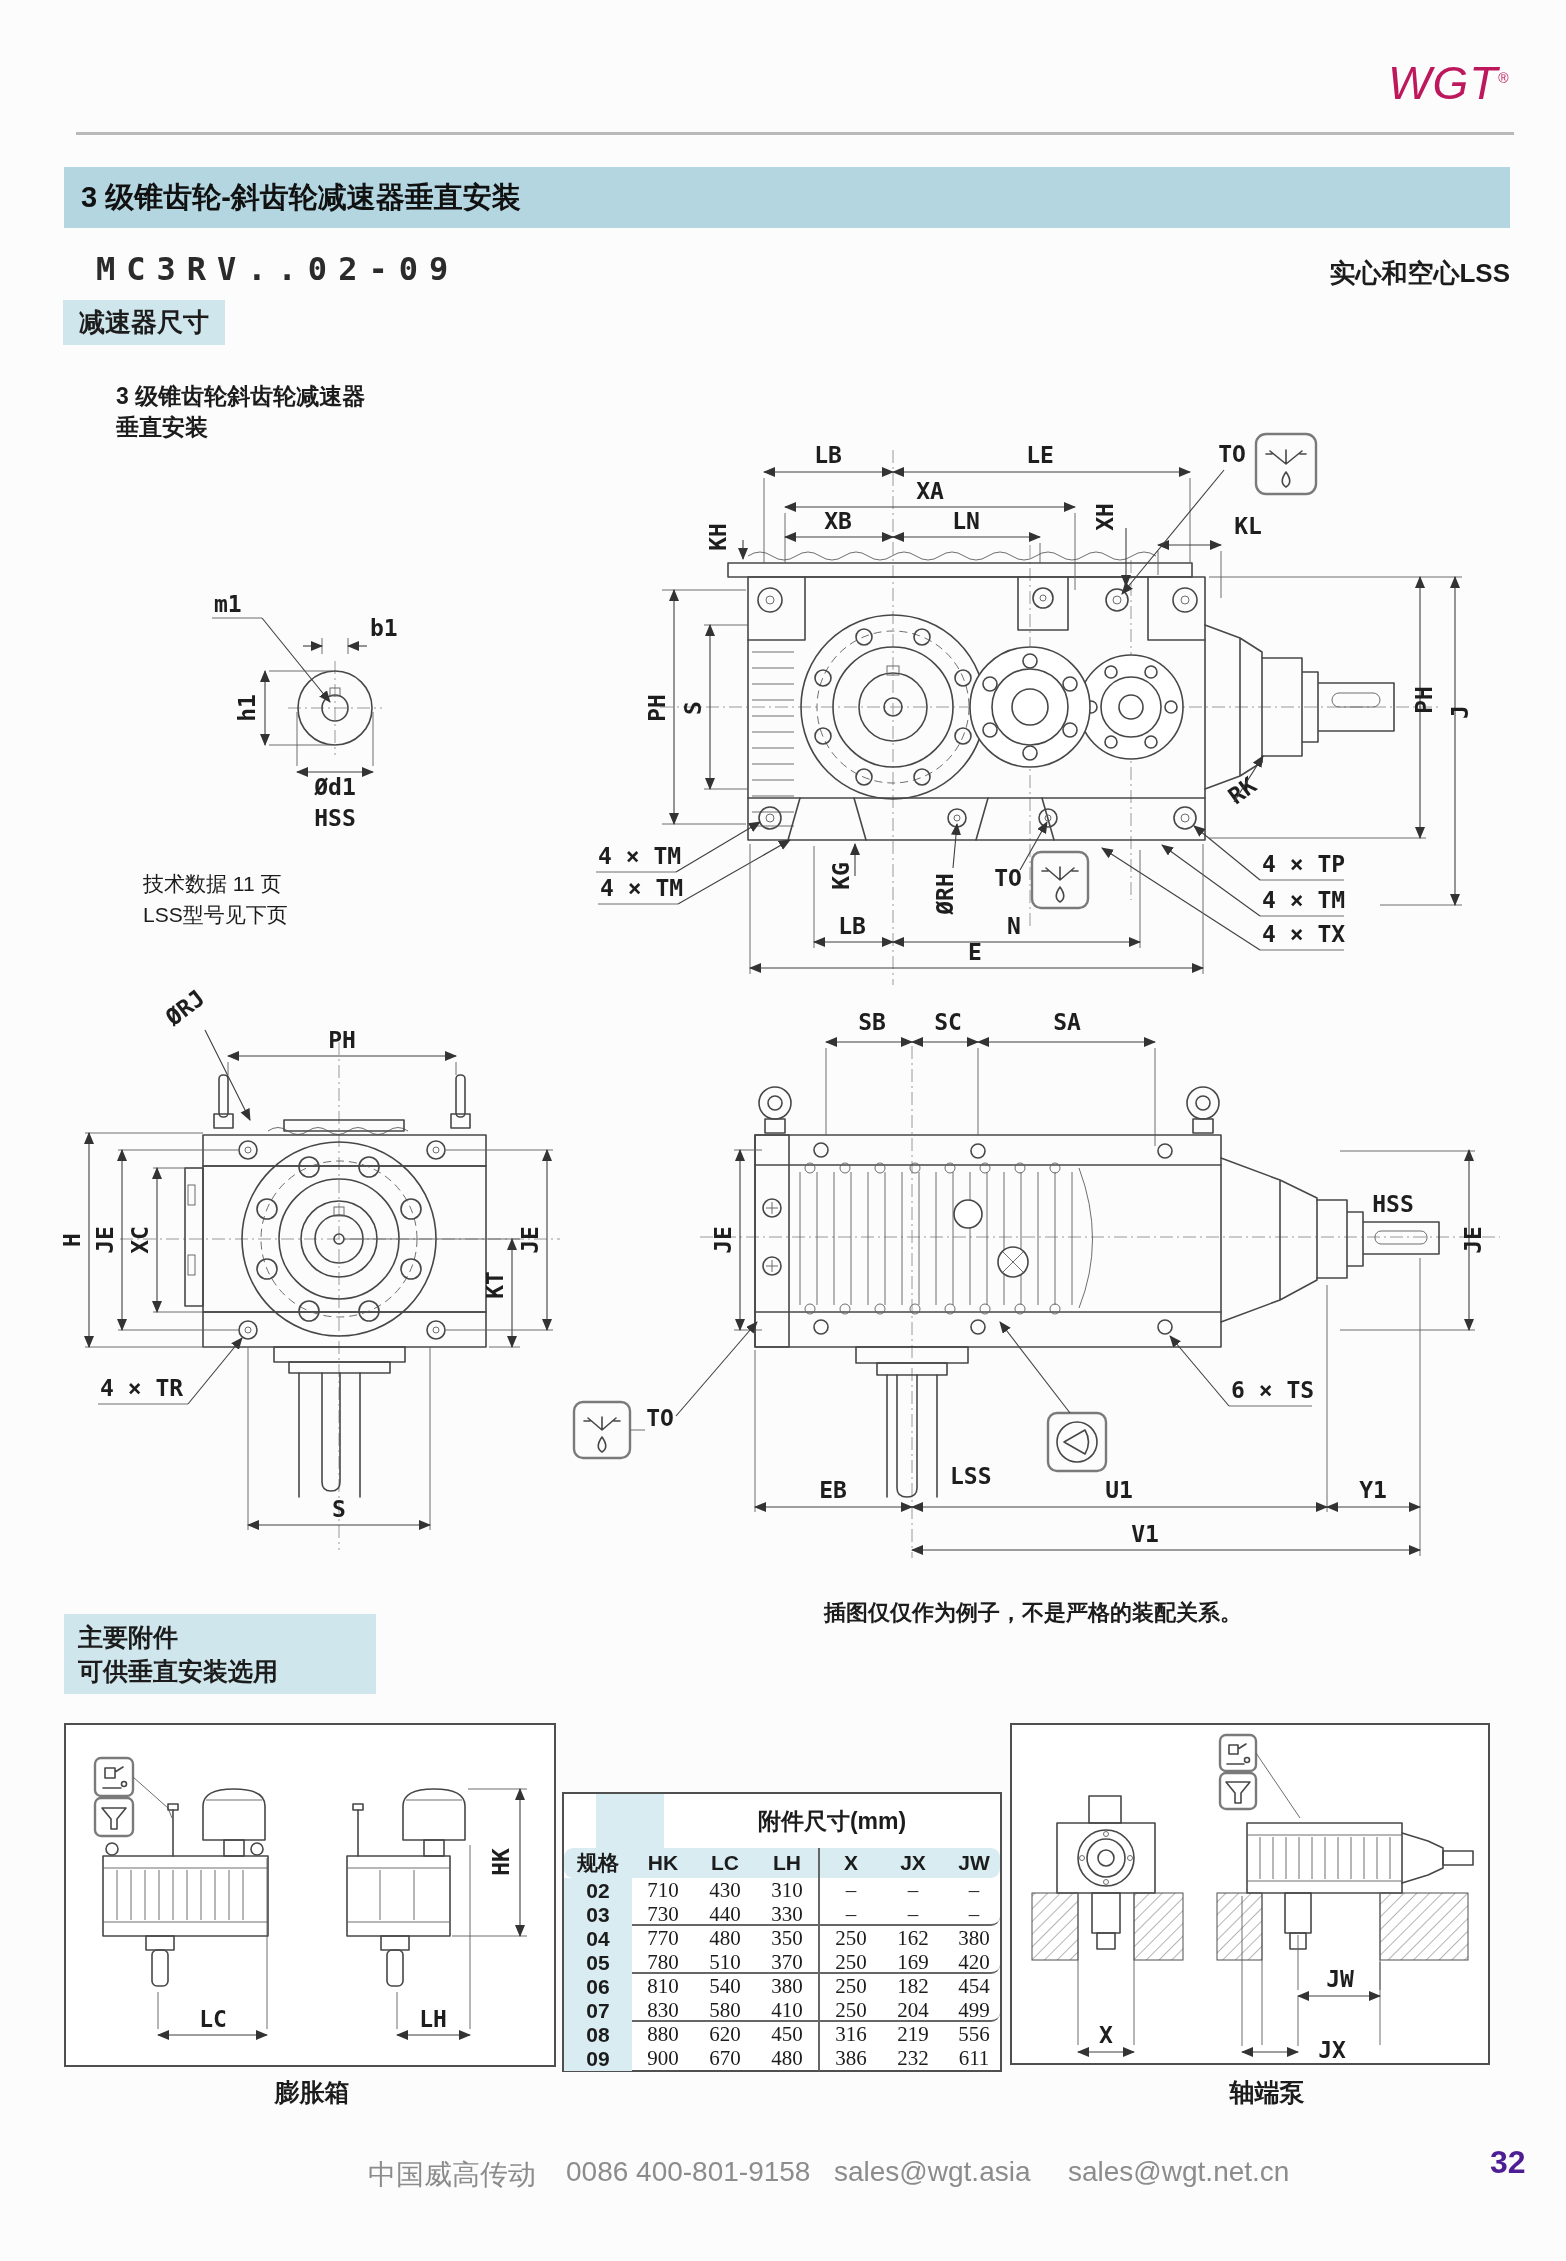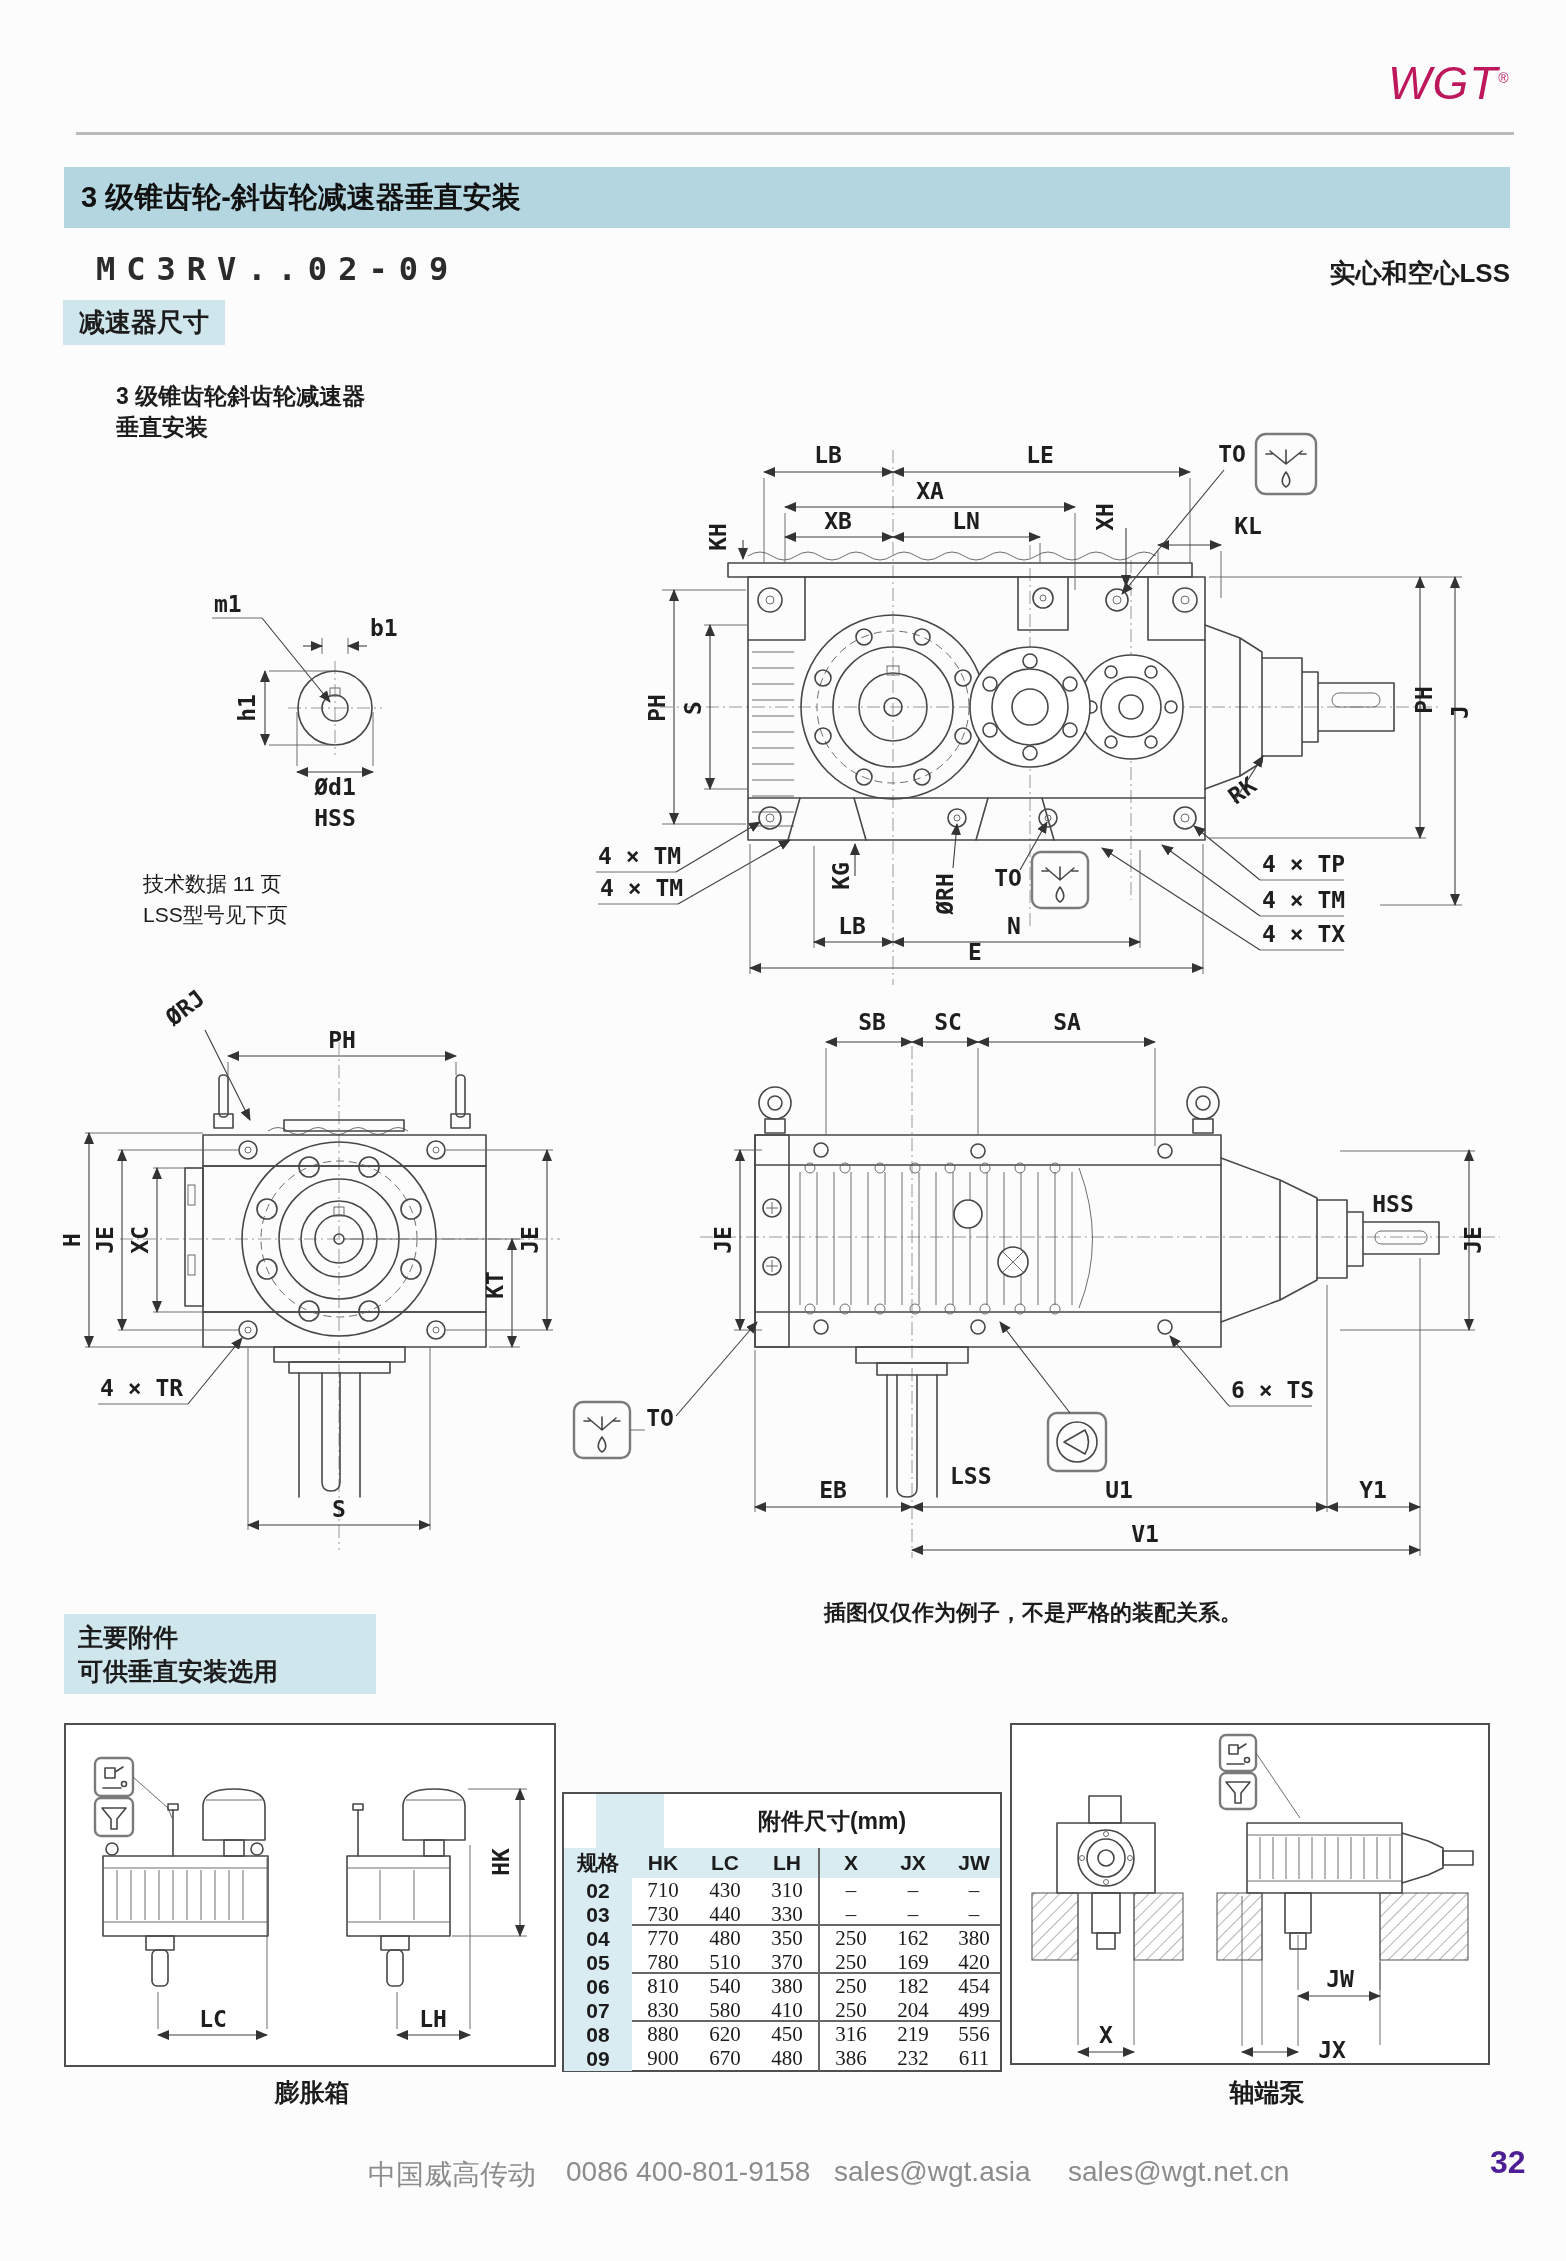--- a/index.html
+++ b/index.html
@@ -29,21 +29,21 @@
   #rightbox{left:1010px;top:1723px;width:480px;height:342px;}
   .boxcap{top:2076px;width:150px;text-align:center;font-size:25px;font-weight:700;}
   #cap-tank{left:237px;}
   #cap-pump{left:1192px;}
   
   #acctable{left:562px;top:1792px;width:440px;border:2px solid #4f4f4f;background:#fff;}
   #acctable .titlerow{display:flex;height:54px;margin-left:32px;}
   #acctable .titlerow .corner{width:68px;background:#d9ecf2;}
   #acctable .titlerow .ttl{flex:1;display:flex;align-items:center;justify-content:center;
       font-size:23px;font-weight:700;}
-  .tgrid{display:grid;grid-template-columns:68px 62px 62px 62px 64px 62px 60px;}
+  .tgrid{display:grid;grid-template-columns:68px 62px 62px 62px 64px 62px 60px;border-radius:9px;}
   #acctable .hrow{background:#d9ecf2;height:30px;}
   #acctable .hrow .th{display:flex;align-items:center;justify-content:center;
       font-size:21px;font-weight:700;}
   #acctable .drow{height:24px;}
   #acctable .drow .td{display:flex;align-items:center;justify-content:center;
       font-family:"Liberation Serif",serif;font-size:21px;}
   #acctable .drow .td.spec{background:#d9ecf2;font-family:"Liberation Sans",sans-serif;font-weight:700;}
   #acctable .divL{border-left:2px solid #666;}
   #acctable .grpEnd{border-bottom:2px solid #666;}
   

